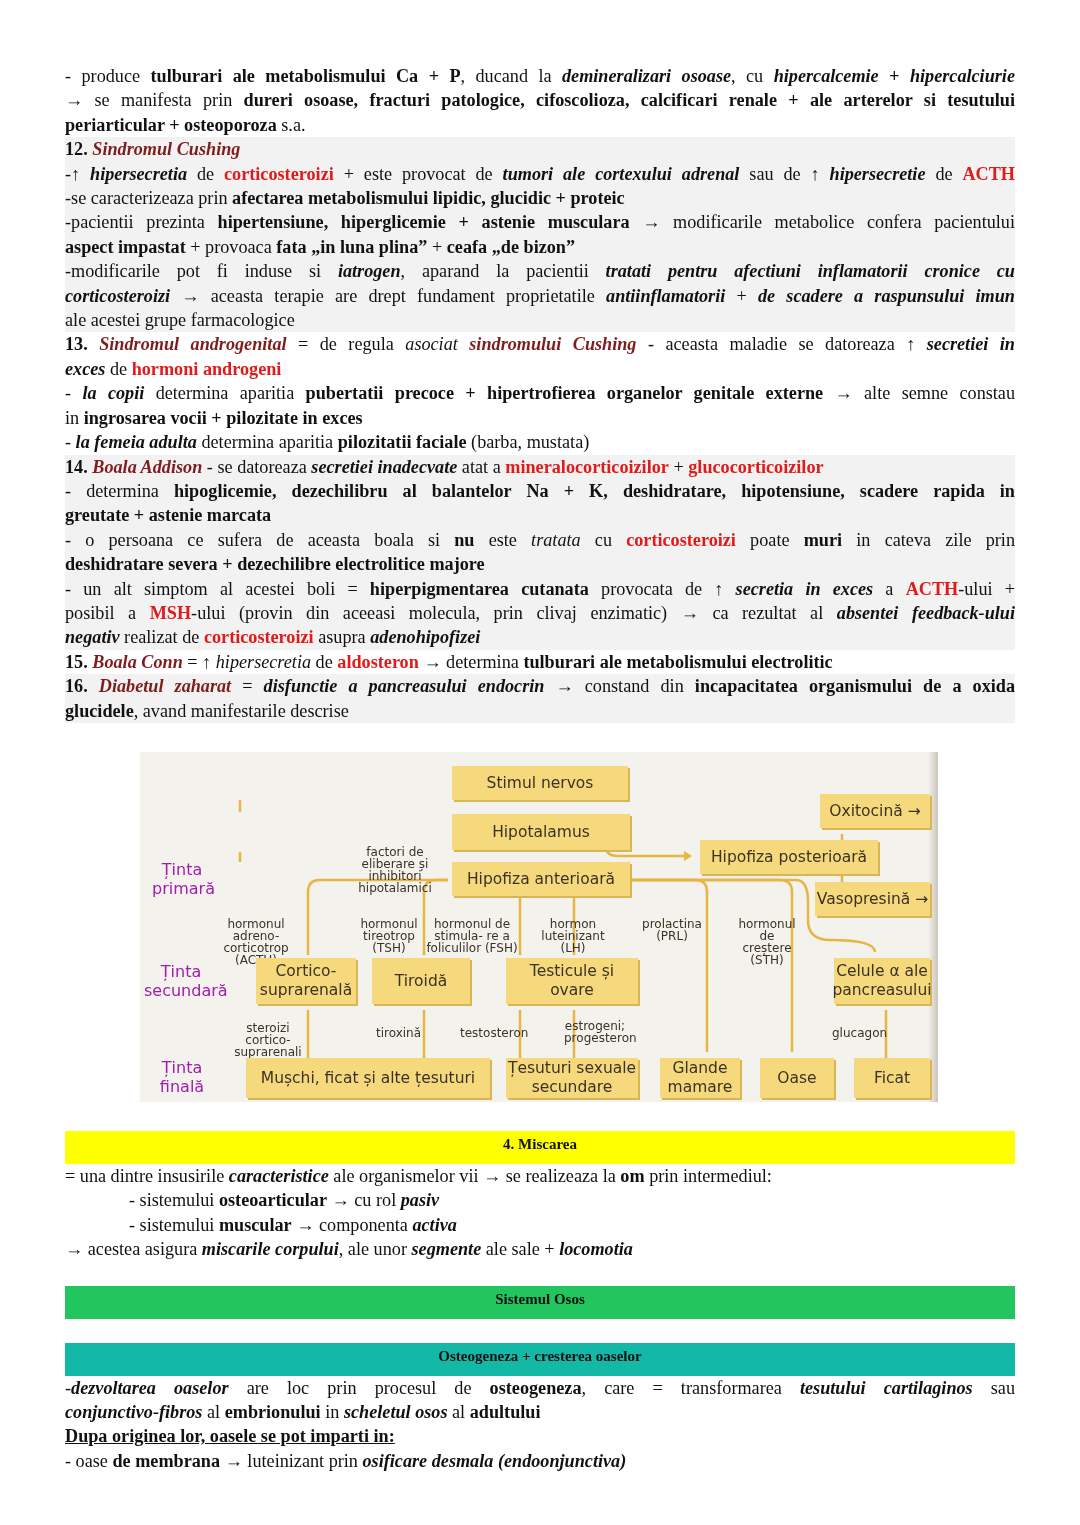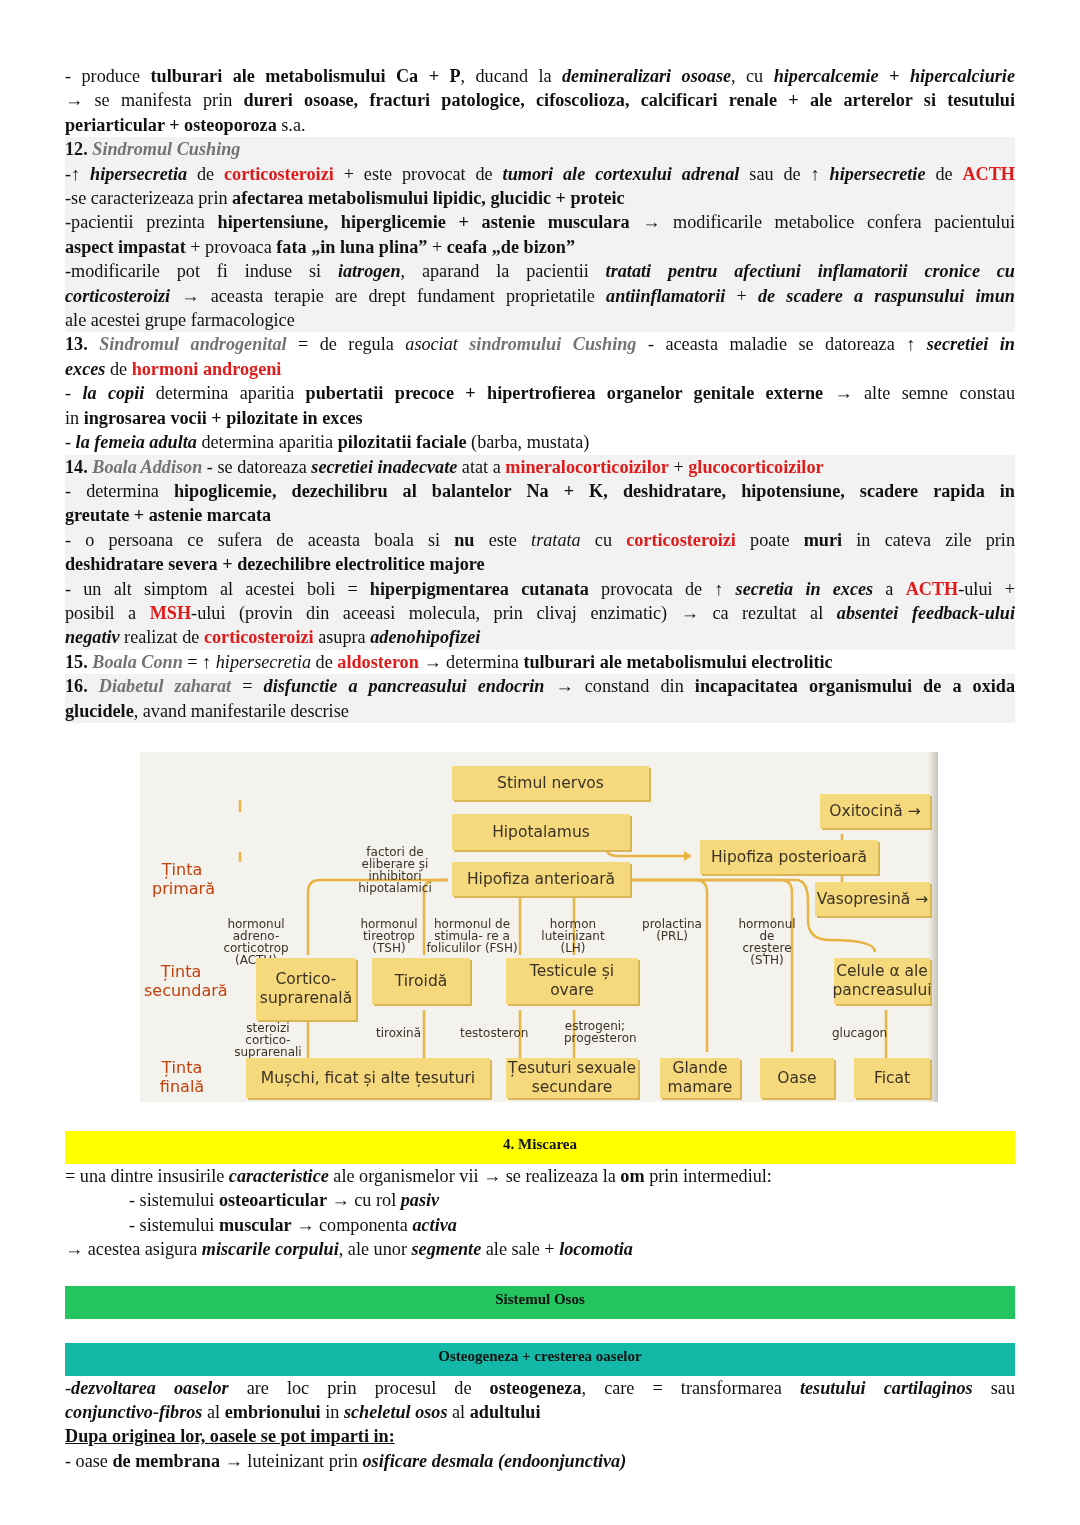--- a/index.html
+++ b/index.html
@@ -6,37 +6,37 @@
   body { width:1080px; height:1525px; position:relative; overflow:hidden;
          font-family:"Liberation Serif", "DejaVu Serif", serif; color:#111; }
   .page { position:absolute; left:65px; top:64px; width:950px; }
   .line { font-size:18.2px; line-height:24.4px; white-space:nowrap; }
   .just { text-align:justify; text-align-last:justify; white-space:normal; }
   .shade { background:#f2f2f2; }
   .b { font-weight:bold; }
   .i { font-style:italic; }
   .bi { font-weight:bold; font-style:italic; }
   .red { color:#e01b1b; font-weight:bold; }
-  .maroon { color:#737373; font-weight:bold; font-style:italic; }
+  .maroon { color:#7f1d1d; font-weight:bold; font-style:italic; }
   .indent { padding-left:64px; }
   .banner { text-align:center; font-weight:bold; font-size:15px; line-height:26px; height:33px; }
   .yellow { background:#ffff00; }
   .pink { background:#22c55e; }
   .orange { background:#14b8a6; }
   .u { text-decoration:underline; font-weight:bold; }
 
   
   .diagram { position:absolute; left:140px; top:752px; width:798px; height:350px;
              background:#f4f2ec; font-family:"DejaVu Sans", "Liberation Sans", sans-serif; overflow:hidden; }
   .diagram .edge { position:absolute; right:0; top:0; width:10px; height:100%;
                    background:linear-gradient(to right,#f4f2ec,#c9c4bb); }
   .box { position:absolute; background:#f5d97c; color:#3b3226; box-shadow:2px 2px 0 #d8b656;
          display:flex; align-items:center; justify-content:center; text-align:center;
          font-size:15.5px; line-height:19px; }
-  .lvl { position:absolute; color:#c2410c; font-size:16px; line-height:19px; text-align:center; }
+  .lvl { position:absolute; color:#a21caf; font-size:16px; line-height:19px; text-align:center; }
   .small { position:absolute; font-size:12px; line-height:12px; color:#3b3226; text-align:center; }
   svg.conn { position:absolute; left:0; top:0; }
 </style>
 </head>
 <body>
 
 <div class="page">
 
   <div class="line just">
     <span>- produce </span><span class="b">tulburari ale metabolismului Ca + P</span><span>, ducand la </span><span class="bi">demineralizari osoase</span><span>, cu </span><span class="bi">hipercalcemie + hipercalciurie</span>
@@ -163,36 +163,36 @@
       <line x1="746" y1="258" x2="746" y2="313"></line>
       <line x1="412" y1="144" x2="412" y2="145"></line>
     </g>
   </svg>
   <div class="edge"></div>
 
   <div class="lvl" style="left:12px;top:108px;width:60px;">Ținta primară</div>
   <div class="lvl" style="left:4px;top:210px;width:74px;">Ținta secundară</div>
   <div class="lvl" style="left:12px;top:306px;width:60px;">Ținta finală</div>
 
-  <div class="box" style="left:312px;top:14px;width:197px;height:34px;">Stimul nervos</div>
+  <div class="box" style="left:312px;top:14px;width:176px;height:34px;">Stimul nervos</div>
   <div class="box" style="left:312px;top:62px;width:178px;height:36px;">Hipotalamus</div>
   <div class="box" style="left:312px;top:110px;width:178px;height:34px;">Hipofiza anterioară</div>
   <div class="box" style="left:680px;top:42px;width:110px;height:34px;">Oxitocină →</div>
   <div class="box" style="left:560px;top:88px;width:178px;height:34px;">Hipofiza posterioară</div>
   <div class="box" style="left:675px;top:130px;width:115px;height:34px;">Vasopresină →</div>
 
   <div class="small" style="left:200px;top:94px;width:110px;">factori de eliberare și inhibitori hipotalamici</div>
   <div class="small" style="left:68px;top:166px;width:96px;">hormonul adreno- corticotrop (ACTH)</div>
   <div class="small" style="left:218px;top:166px;width:62px;">hormonul tireotrop (TSH)</div>
   <div class="small" style="left:284px;top:166px;width:96px;">hormonul de stimula- re a foliculilor (FSH)</div>
   <div class="small" style="left:398px;top:166px;width:70px;">hormon luteinizant (LH)</div>
   <div class="small" style="left:500px;top:166px;width:64px;">prolactina (PRL)</div>
   <div class="small" style="left:596px;top:166px;width:62px;">hormonul de creștere (STH)</div>
 
-  <div class="box" style="left:116px;top:206px;width:100px;height:62px;">Cortico- suprarenală</div>
+  <div class="box" style="left:116px;top:206px;width:100px;height:46px;">Cortico- suprarenală</div>
   <div class="box" style="left:232px;top:206px;width:98px;height:46px;">Tiroidă</div>
   <div class="box" style="left:366px;top:206px;width:132px;height:46px;">Testicule și ovare</div>
   <div class="box" style="left:694px;top:206px;width:96px;height:46px;">Celule α ale pancreasului</div>
 
   <div class="small" style="left:90px;top:270px;width:76px;">steroizi cortico- suprarenali</div>
   <div class="small" style="left:236px;top:275px;width:44px;">tiroxină</div>
   <div class="small" style="left:320px;top:275px;width:56px;">testosteron</div>
   <div class="small" style="left:424px;top:268px;width:62px;">estrogeni; progesteron</div>
   <div class="small" style="left:692px;top:275px;width:48px;">glucagon</div>
 

